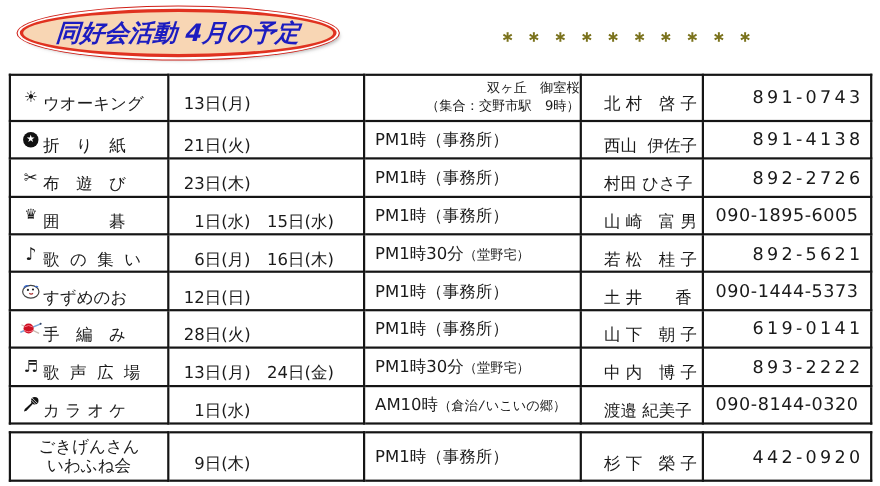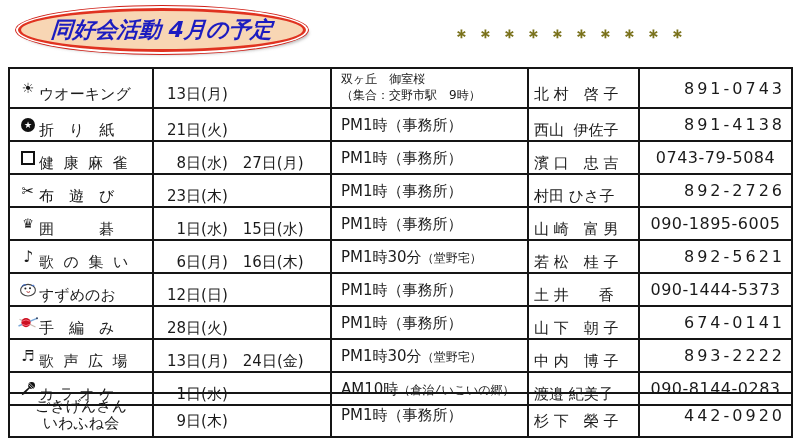--- a/index.html
+++ b/index.html
@@ -36,22 +36,22 @@
   .icon{width:22px;display:inline-flex;justify-content:center;align-items:center;flex:0 0 22px;}
   .g13{font-size:13px;} .g14{font-size:14px;} .g15{font-size:15px;} .g16{font-size:16px;}
   .icon-square{width:10px;height:10px;border:2px solid #111;background:#fff;display:inline-block;}
   .icon-starcircle{width:14px;height:14px;border-radius:50%;background:#111;color:#fff;
     font-size:9px;line-height:14px;text-align:center;display:inline-block;}
   .act-label,.person,.dates{white-space:pre;font-size:15px;margin-top:12px;}
   .dates{display:block;padding-left:13px;}
   .time-cell{padding-left:9px;}
   .time-main{font-size:15px;white-space:pre;margin-top:20px;}
   .time-note{font-size:12px;white-space:pre;font-family:Liberation Mono, monospace;}
-  .time-lines{font-size:12px;line-height:1.3;white-space:pre;}
-  .person{display:block;padding-left:5px;}
+  .time-lines{font-size:12px;line-height:1.3;white-space:pre;text-align:right;}
+  .person{display:block;padding-left:20px;}
   .phone{display:block;text-align:center;font-size:16px;letter-spacing:.5px;white-space:nowrap;}
   .phone.spread{letter-spacing:3px;padding-left:38px;}
   .club-lines{text-align:center;font-size:15px;line-height:1.15;white-space:pre;}
   svg{display:block;}
 </style>
 </head>
 <body>
 
 <div class="title-oval" style="background: rgb(248, 214, 180); border-color: rgb(224, 50, 32);">
   <span class="title-text" style="color: rgb(28, 28, 192);">同好会活動 4月の予定</span>
@@ -108,40 +108,20 @@
           <span class="person">西山  伊佐子</span>
         </td>
         <td>
           <span class="phone spread">891-4138</span>
         </td>
       </tr>
       <tr>
         <td>
           <div class="act">
             <span class="icon">
-              <span class="icon-square"></span>
-            </span>
-            <span class="act-label">健  康  麻  雀</span>
-          </div>
-        </td>
-        <td>
-          <span class="dates">  8日(水)　27日(月)</span>
-        </td>
-        <td class="time-cell"><span class="time-main">PM1時（事務所）</span></td>
-        <td>
-          <span class="person">濱 口　忠 吉</span>
-        </td>
-        <td>
-          <span class="phone">0743-79-5084</span>
-        </td>
-      </tr>
-      <tr>
-        <td>
-          <div class="act">
-            <span class="icon">
               <span class="g15">✂</span>
             </span>
             <span class="act-label">布　遊　び</span>
           </div>
         </td>
         <td>
           <span class="dates">23日(木)</span>
         </td>
         <td class="time-cell"><span class="time-main">PM1時（事務所）</span></td>
         <td>
@@ -234,21 +214,21 @@
           </div>
         </td>
         <td>
           <span class="dates">28日(火)</span>
         </td>
         <td class="time-cell"><span class="time-main">PM1時（事務所）</span></td>
         <td>
           <span class="person">山 下　朝 子</span>
         </td>
         <td>
-          <span class="phone spread">674-0141</span>
+          <span class="phone spread">619-0141</span>
         </td>
       </tr>
       <tr>
         <td>
           <div class="act">
             <span class="icon">
               <span class="g15">♬</span>
             </span>
             <span class="act-label">歌  声  広  場</span>
           </div>
@@ -279,21 +259,21 @@
           </div>
         </td>
         <td>
           <span class="dates">  1日(水)</span>
         </td>
         <td class="time-cell"><span class="time-main">AM10時</span><span class="time-note">（倉治/いこいの郷）</span></td>
         <td>
           <span class="person">渡邉 紀美子</span>
         </td>
         <td>
-          <span class="phone">090-8144-0283</span>
+          <span class="phone">090-8144-0320</span>
         </td>
       </tr>
     </tbody>
 </table>
 
 <table id="extra-table">
   <colgroup>
     <col style="width:144px">
       <col style="width:178px">
       <col style="width:197px">

